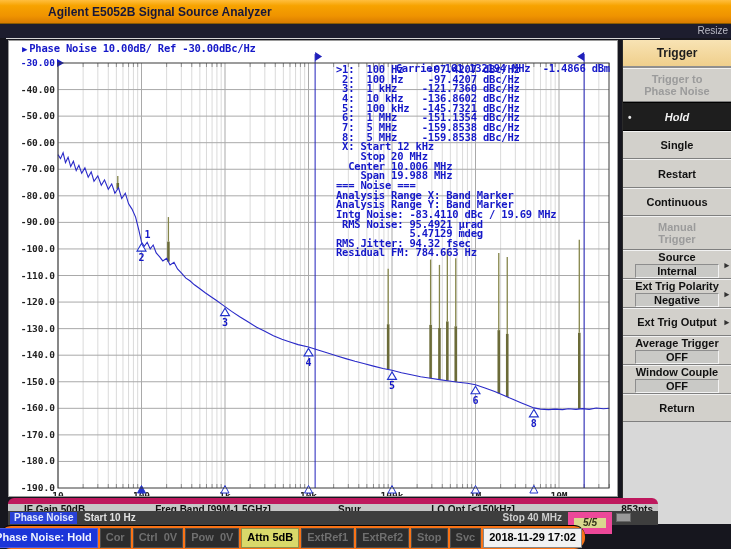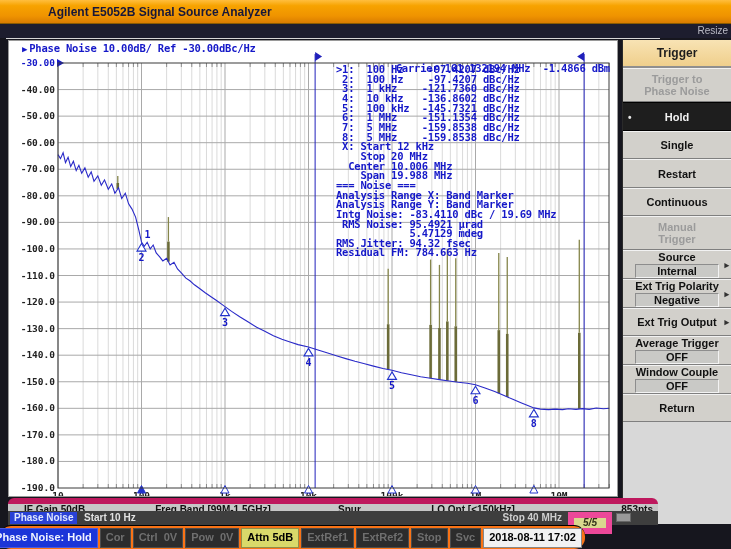--- a/index.html
+++ b/index.html
@@ -59,21 +59,21 @@
     position:relative;flex:none;background:#d2d0cb;
     border-top:1px solid #f2f2f2;border-bottom:1px solid #7f7f7f;
     color:#111;font-size:11px;font-weight:bold;text-align:center;
     display:flex;flex-direction:column;justify-content:center;
     cursor:default;
   }
   .skbtn .lbl{white-space:pre-line;line-height:12px;}
   .skbtn.h27{height:27px;}  .skbtn.h26{height:26px;}  .skbtn.h32{height:32px;}
   .skbtn.disabled .lbl{color:#9b9b9b;}
   .skbtn.sel{background:#1e1e1e;border-top:1px solid #000;border-bottom:1px solid #000;}
-  .skbtn.sel .lbl{color:#f2f2f2;}
+  .skbtn.sel .lbl{color:#f2f2f2;font-style:italic;}
   .skbtn .bullet{position:absolute;left:5px;top:50%;transform:translateY(-50%);color:#e8e8e8;font-size:10px;}
   .skbtn .val{
     display:block;margin:1px 12px 1px 12px;background:#c9c9c6;
     border:1px solid;border-color:#8d8d8d #f3f3f3 #f3f3f3 #8d8d8d;
     font-size:11px;font-weight:bold;line-height:12px;color:#111;
   }
   .skbtn .arrow{position:absolute;right:2px;top:50%;transform:translateY(-50%);color:#333;font-size:9px;}
   .sidebar .filler{flex:1;background:#d8d8d8;}
   
   .statusbar1{
@@ -498,14 +498,14 @@
 
 <span class="chip blue">Phase Noise: Hold</span>
     <span class="chip disabled">Cor</span>
     <span class="chip disabled">Ctrl  0V</span>
     <span class="chip disabled">Pow  0V</span>
     <span class="chip yellow">Attn 5dB</span>
     <span class="chip disabled">ExtRef1</span>
     <span class="chip disabled">ExtRef2</span>
     <span class="chip disabled">Stop</span>
     <span class="chip disabled">Svc</span>
-    <span class="chip white">2018-08-11 17:02</span>
+    <span class="chip white">2018-11-29 17:02</span>
   </div>
 
 </body></html>

